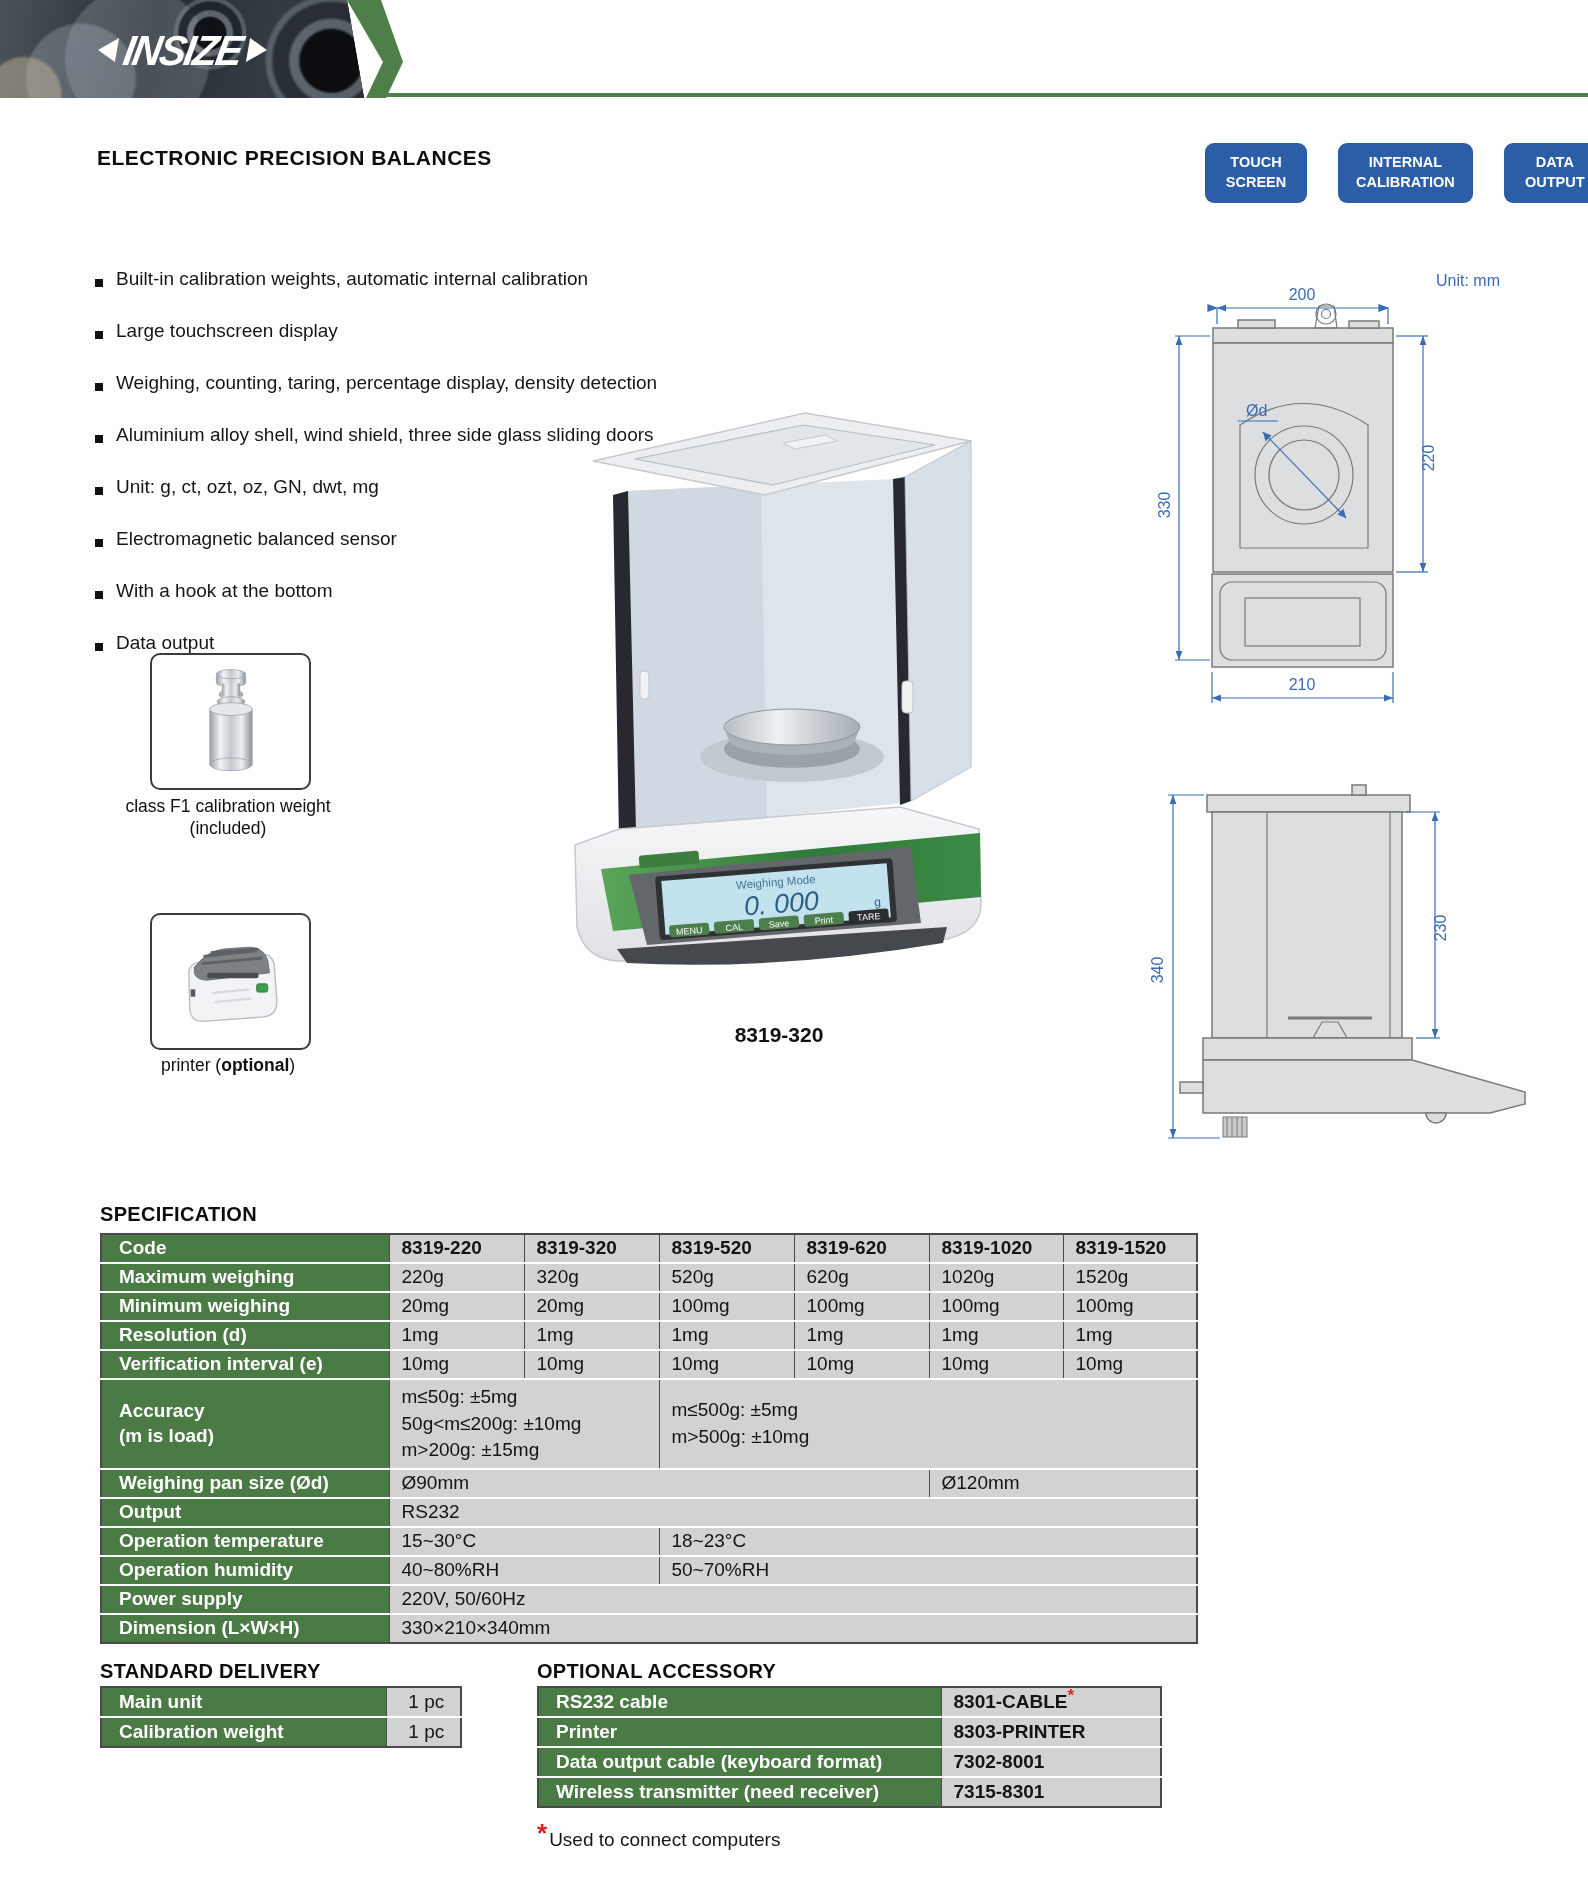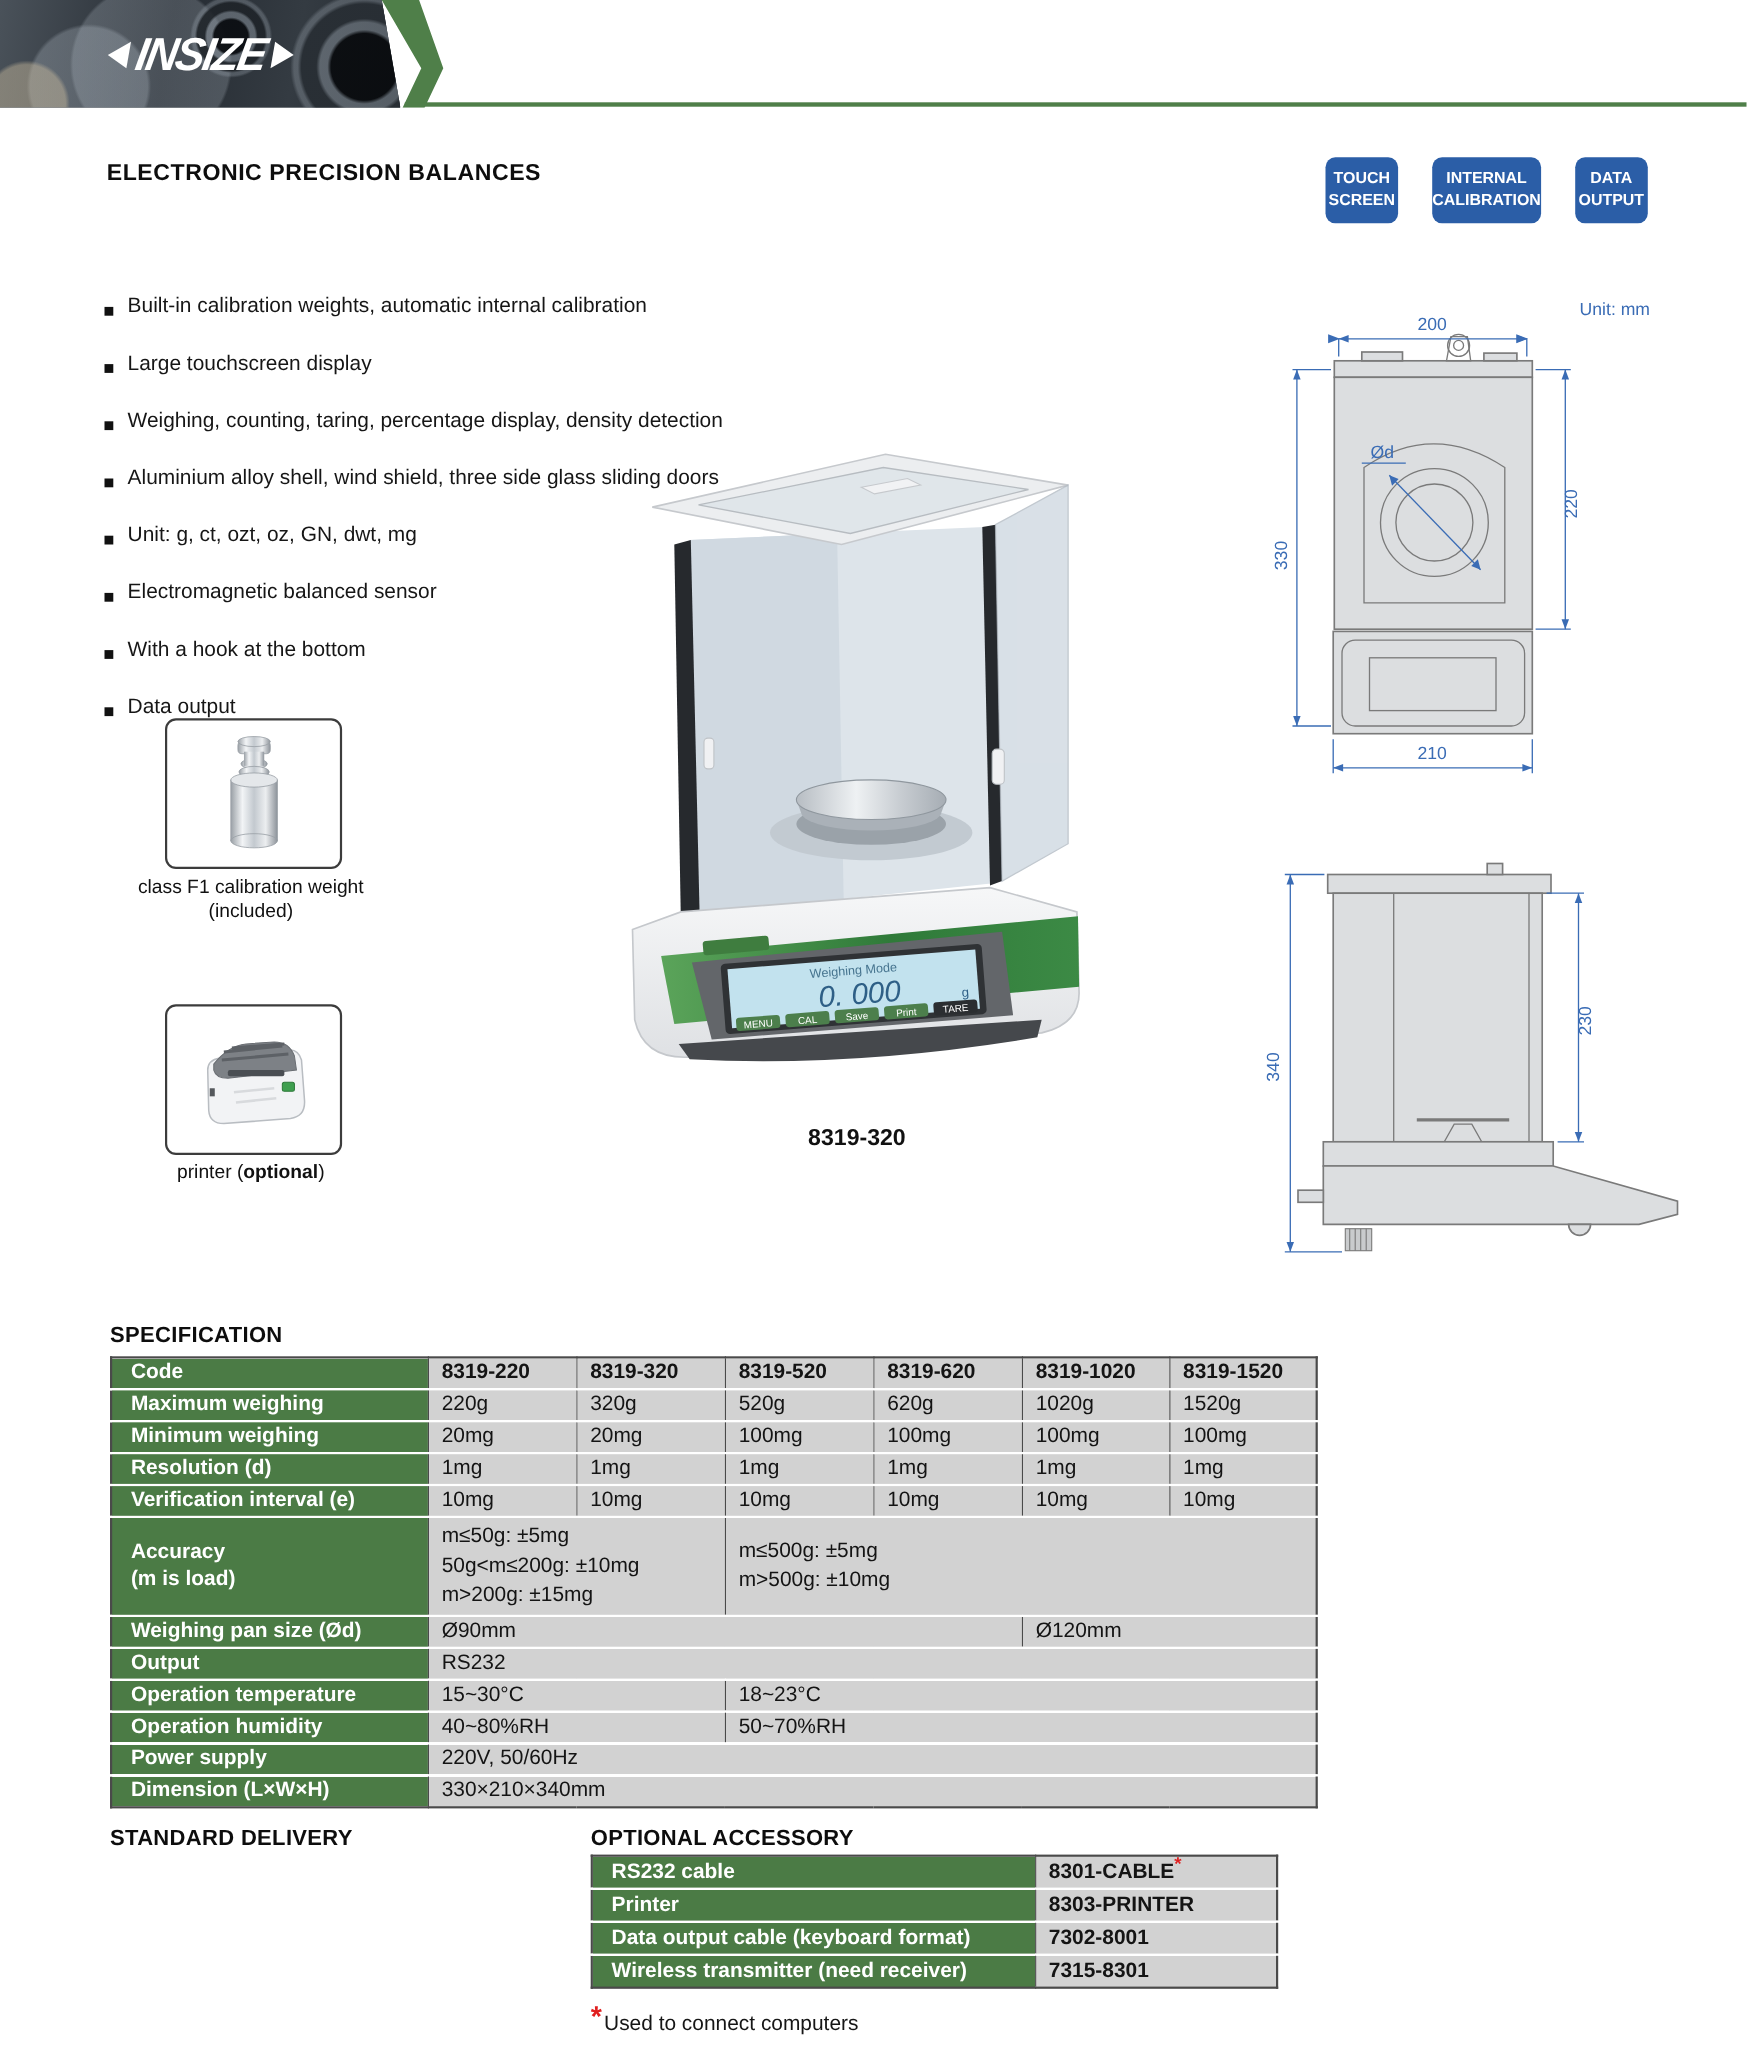--- a/index.html
+++ b/index.html
@@ -25,21 +25,21 @@
         border-right:19px solid #fff;}
   .logo .tri-r{width:0;height:0;border-top:12px solid transparent;border-bottom:12px solid transparent;
         border-left:19px solid #fff;}
   .logo .logo-text{font-size:40px;font-weight:bold;font-style:italic;color:#fff;
         letter-spacing:-2px;line-height:1;transform:scaleY(1.05);}
 
   
   .page-title{position:absolute;left:97px;top:146px;font-size:21px;font-weight:bold;
         letter-spacing:.5px;color:#0d0d0d;}
   .badges{position:absolute;left:1205px;top:143px;display:flex;gap:31px;}
-  .badge{min-width:66px;height:60px;padding:0 0;background:#2b5ea7;border-radius:9px;
+  .badge{min-width:66px;height:60px;padding:0 18px;background:#2b5ea7;border-radius:9px;
         display:flex;flex-direction:column;align-items:center;justify-content:center;
         color:#fff;font-weight:bold;font-size:14.5px;line-height:1.35;text-align:center;}
 
   
   .features{position:absolute;left:95px;top:238px;list-style:none;margin:0;padding:0;}
   .features li{display:flex;align-items:center;margin-bottom:9px;font-size:19px;color:#161616;margin-top:30px;}
   .features .sq{flex:0 0 auto;width:8px;height:8px;background:#111;margin:7px 13px 0 0;}
 
   
   .fig-box{position:absolute;width:157px;height:133px;border:2px solid #3c3c3c;border-radius:10px;
@@ -451,20 +451,36 @@
           <td colspan="6">220V, 50/60Hz</td>
         </tr>
         <tr>
           <th>Dimension (L×W×H)</th>
           <td colspan="6">330×210×340mm</td>
         </tr>
       </tbody>
   </table>
 
   <div class="sec-title t-del-title">STANDARD DELIVERY</div>
+  <table class="grid del-table" id="del-table">
+    <colgroup>
+        <col style="width:285px">
+        <col style="width:75px">
+      </colgroup>
+    <tbody id="del-body">
+        <tr>
+          <th>Main unit</th>
+          <td>1 pc</td>
+        </tr>
+        <tr>
+          <th>Calibration weight</th>
+          <td>1 pc</td>
+        </tr>
+      </tbody>
+  </table>
 
   <div class="sec-title t-opt-title">OPTIONAL ACCESSORY</div>
   <table class="grid opt-table" id="opt-table">
     <colgroup>
         <col style="width:403px">
         <col style="width:220px">
       </colgroup>
     <tbody id="opt-body">
         <tr>
           <th>RS232 cable</th>

